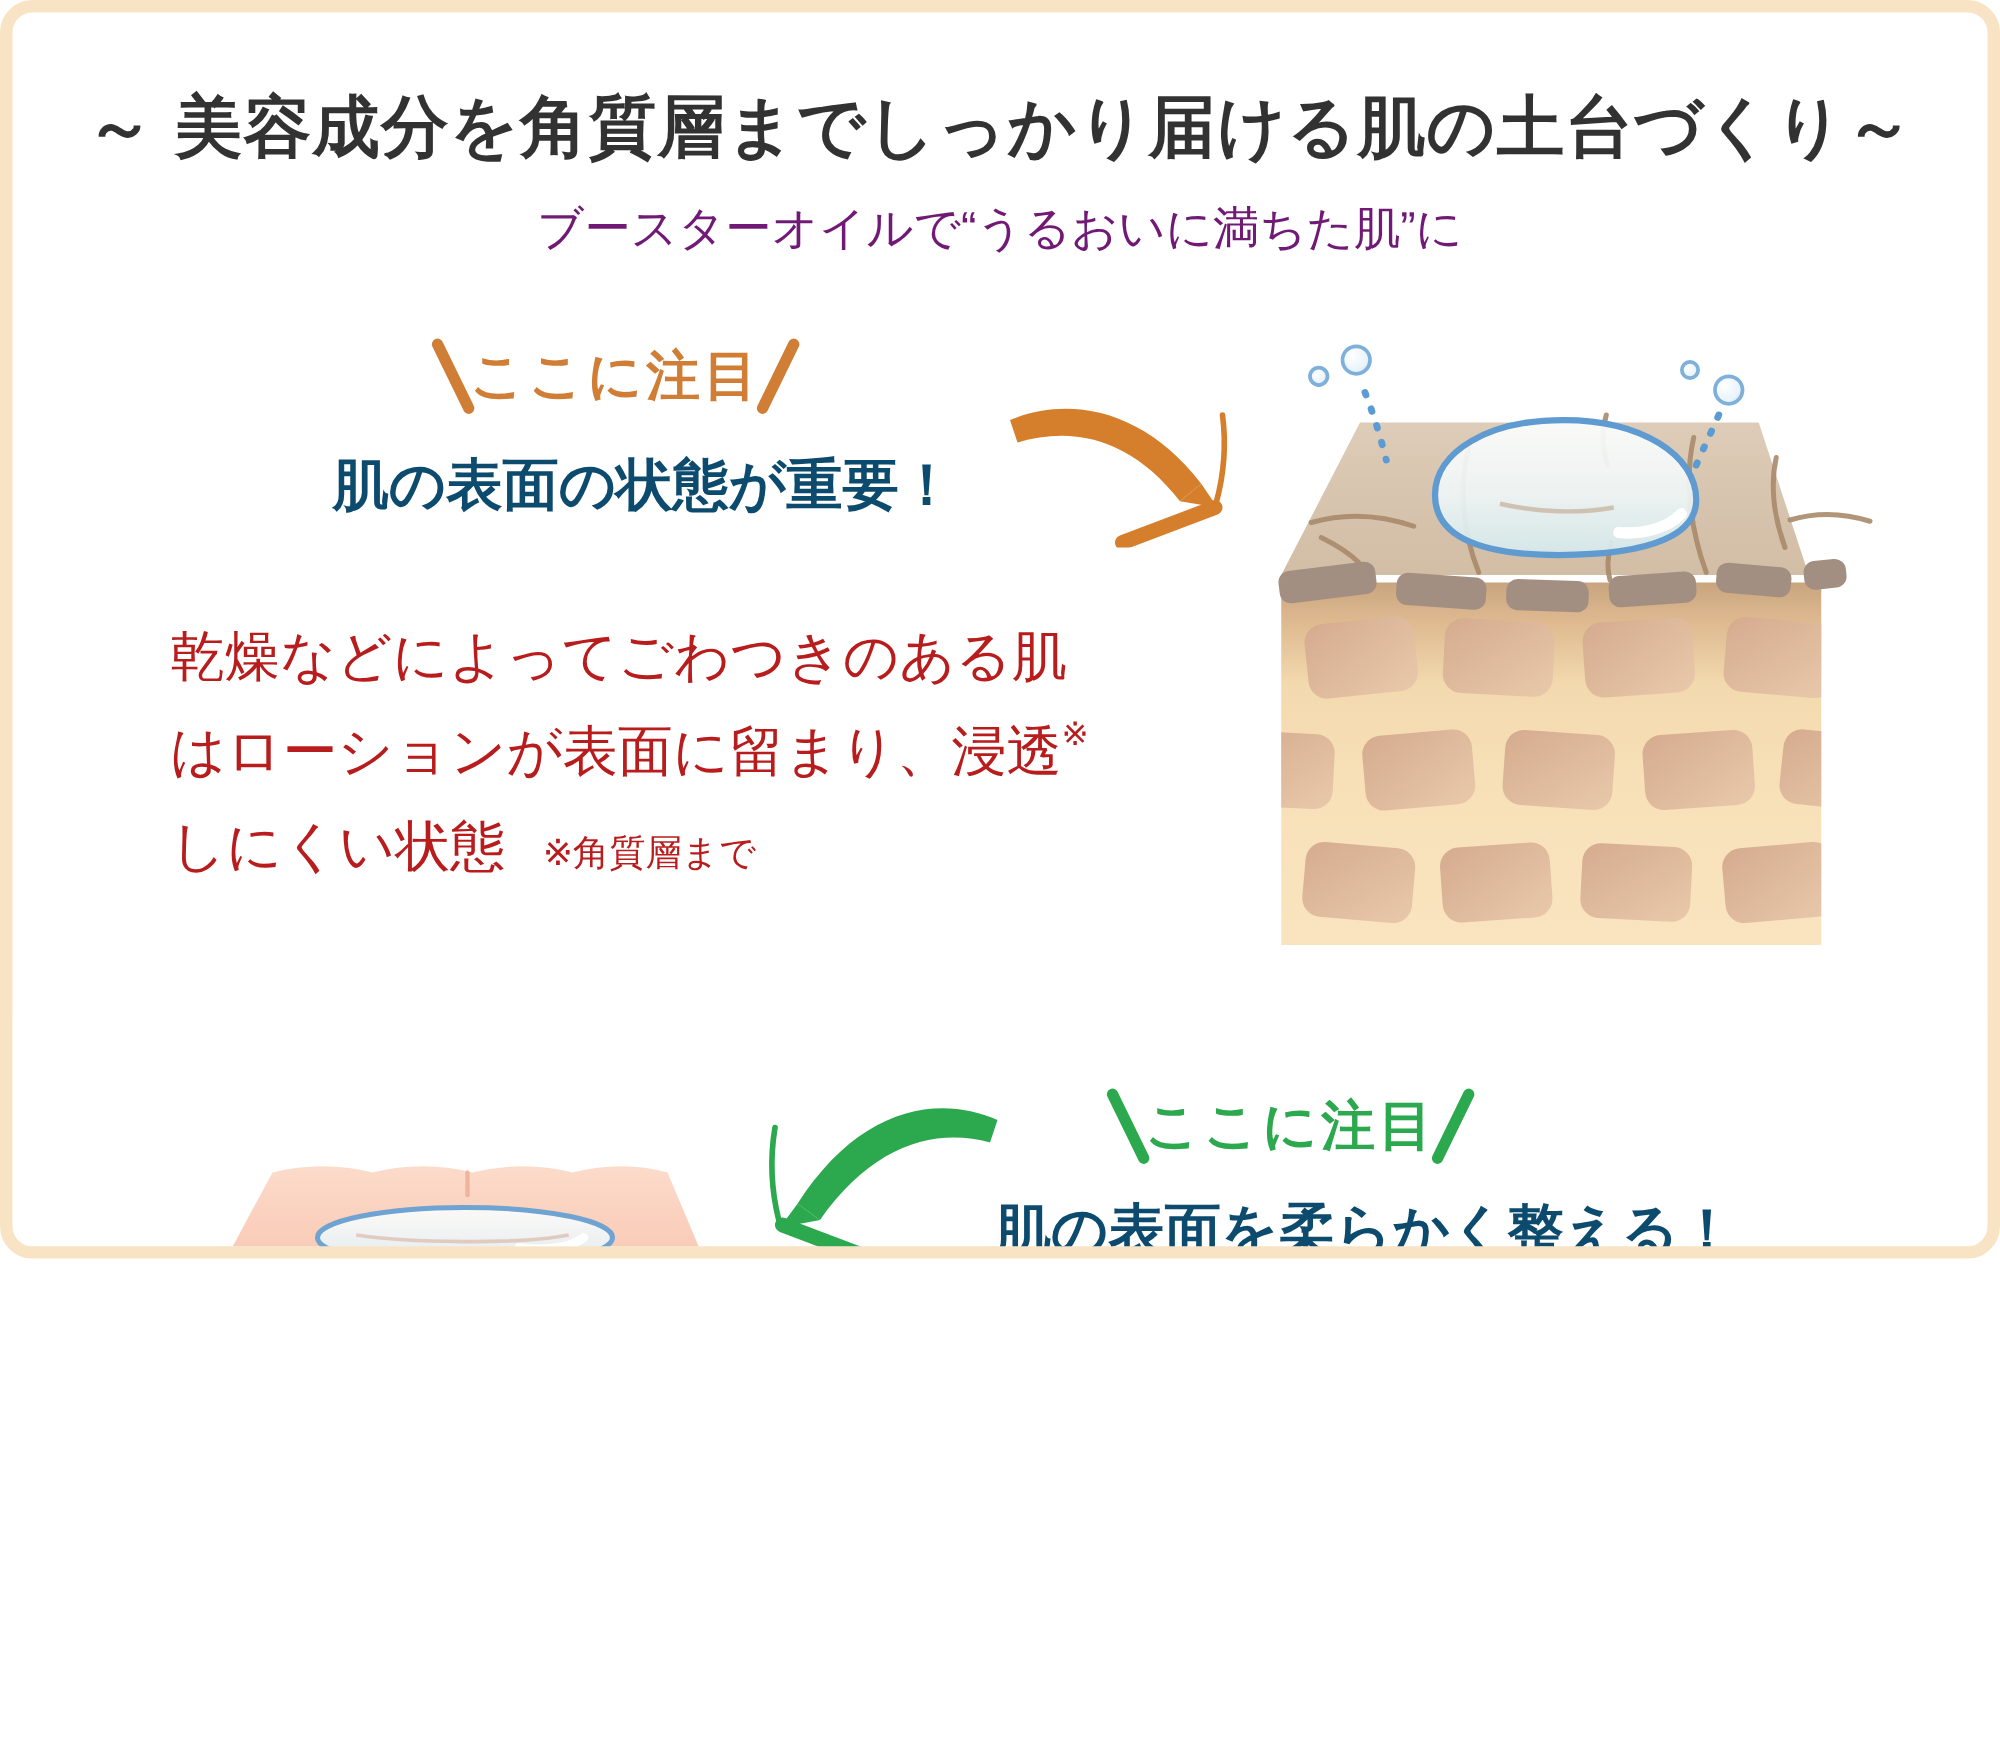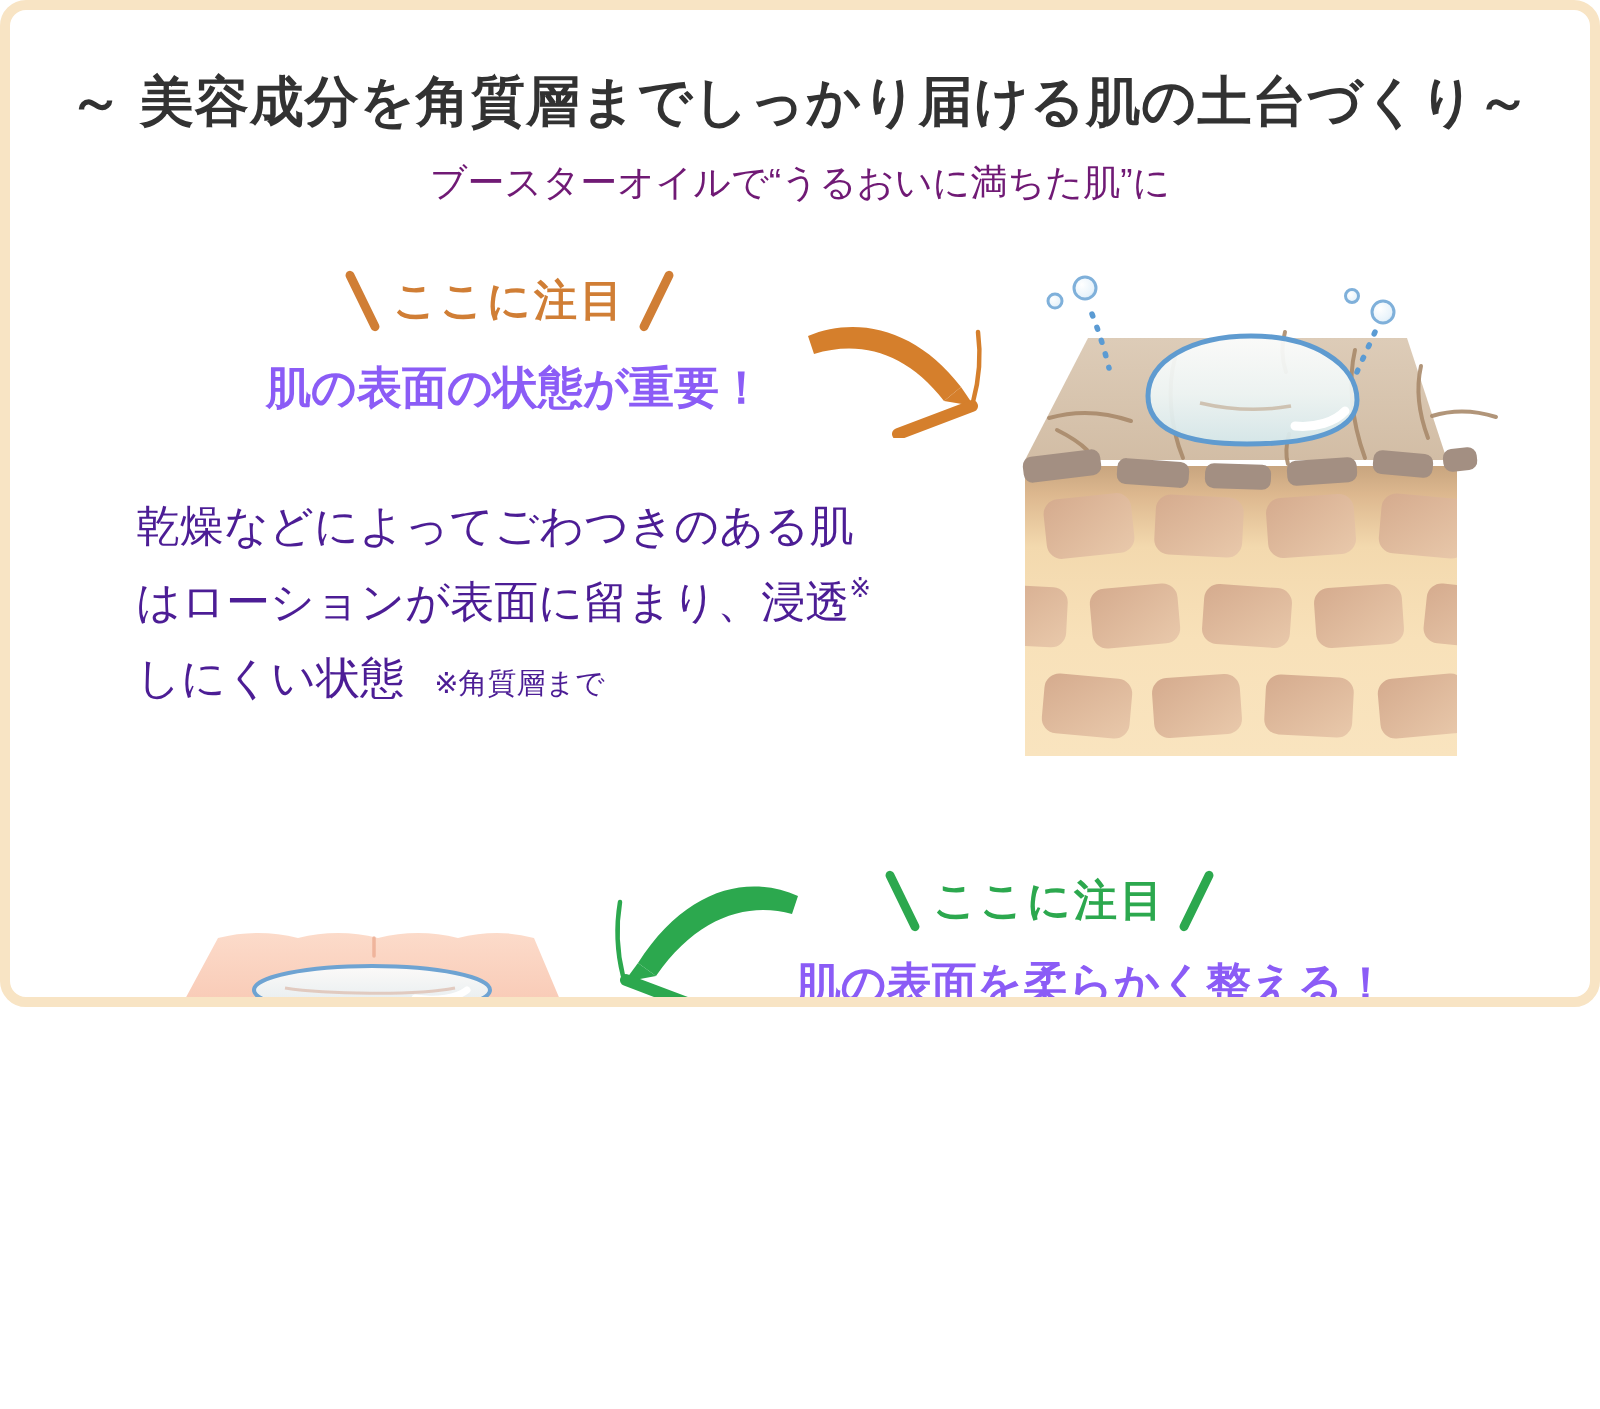--- a/index.html
+++ b/index.html
@@ -9,35 +9,35 @@
     font-family:"Liberation Sans","DejaVu Sans",sans-serif;color:#323232;
   }
   .page-title{
     position:absolute;top:56px;left:0;width:100%;text-align:center;
     font-size:54px;font-weight:600;letter-spacing:1px;white-space:nowrap;color:#323232;
   }
   .page-subtitle{
     position:absolute;top:148px;left:0;width:100%;text-align:center;
     font-size:37px;font-weight:500;color:#701a75;
   }
-  .focus{position:absolute;display:flex;align-items:center;gap:26px;}
+  .focus{position:absolute;display:flex;align-items:center;gap:9px;}
   .focus .mark{width:9px;height:66px;border-radius:5px;}
   .focus .mark.m-left{transform:rotate(-26deg);}
   .focus .mark.m-right{transform:rotate(26deg);}
   .focus .flabel{font-size:43px;font-weight:600;letter-spacing:3px;}
   .focus.orange{left:348px;top:258px;}
   .focus.orange .mark{background:#d07e35;}
   .focus.orange .flabel{color:#d07e35;}
   .focus.green{left:888px;top:858px;}
   .focus.green .mark{background:#2ca84e;}
   .focus.green .flabel{color:#2ca84e;}
-  .headline{position:absolute;font-size:45px;font-weight:600;text-align:center;color:#8b5cf6;white-space:nowrap;}
+  .headline{position:absolute;font-size:45px;font-weight:600;text-align:center;color:#0c4a6e;white-space:nowrap;}
   #headline1{left:95px;top:348px;width:820px;}
   #headline2{left:770px;top:944px;width:624px;}
-  .body-text{position:absolute;font-size:44px;font-weight:500;line-height:1.73;color:#4c1d95;}
+  .body-text{position:absolute;font-size:44px;font-weight:500;line-height:1.73;color:#b91c1c;}
   #body1{left:126px;top:434px;width:745px;}
   #body2{left:716px;top:1034px;width:760px;}
   .refmark{font-size:26px;vertical-align:20px;}
   .footnote{font-size:29px;margin-left:30px;white-space:nowrap;}
   .illus{position:absolute;}
   #dry-illus{left:985px;top:258px;}
   #moist-illus{left:150px;top:918px;}
   #orange-arrow{left:788px;top:300px;}
   #green-arrow{left:598px;top:858px;}
 </style>

